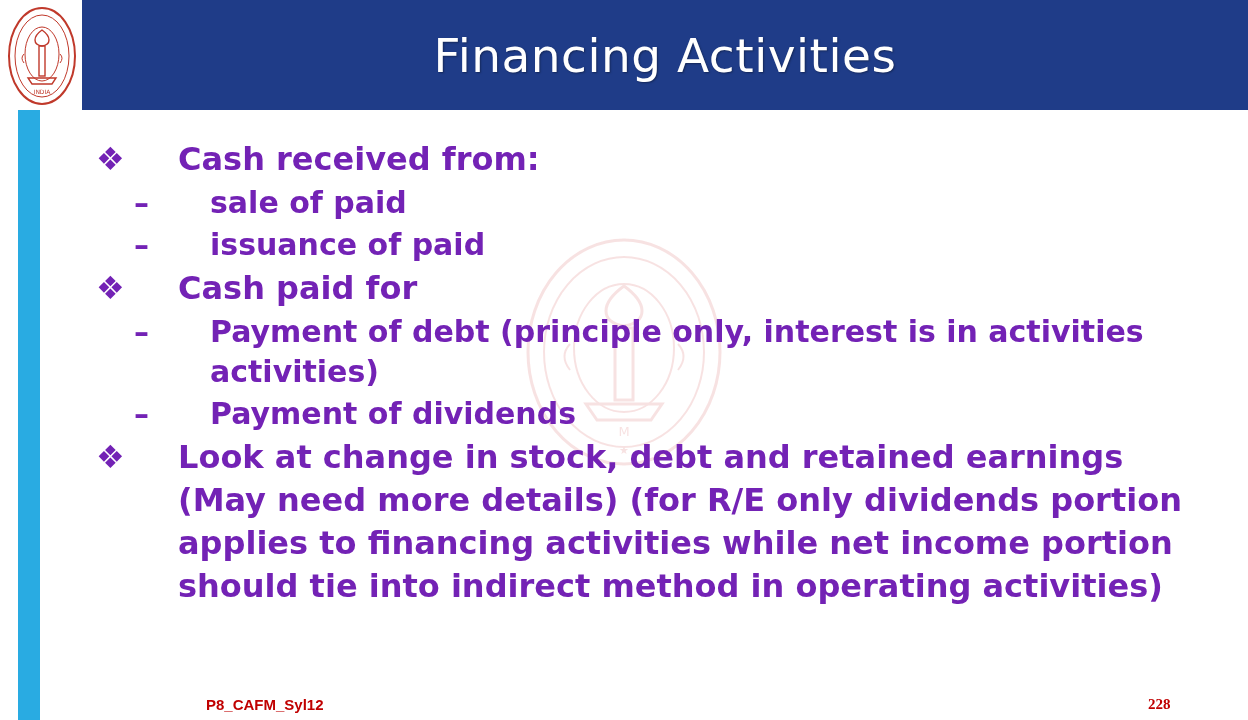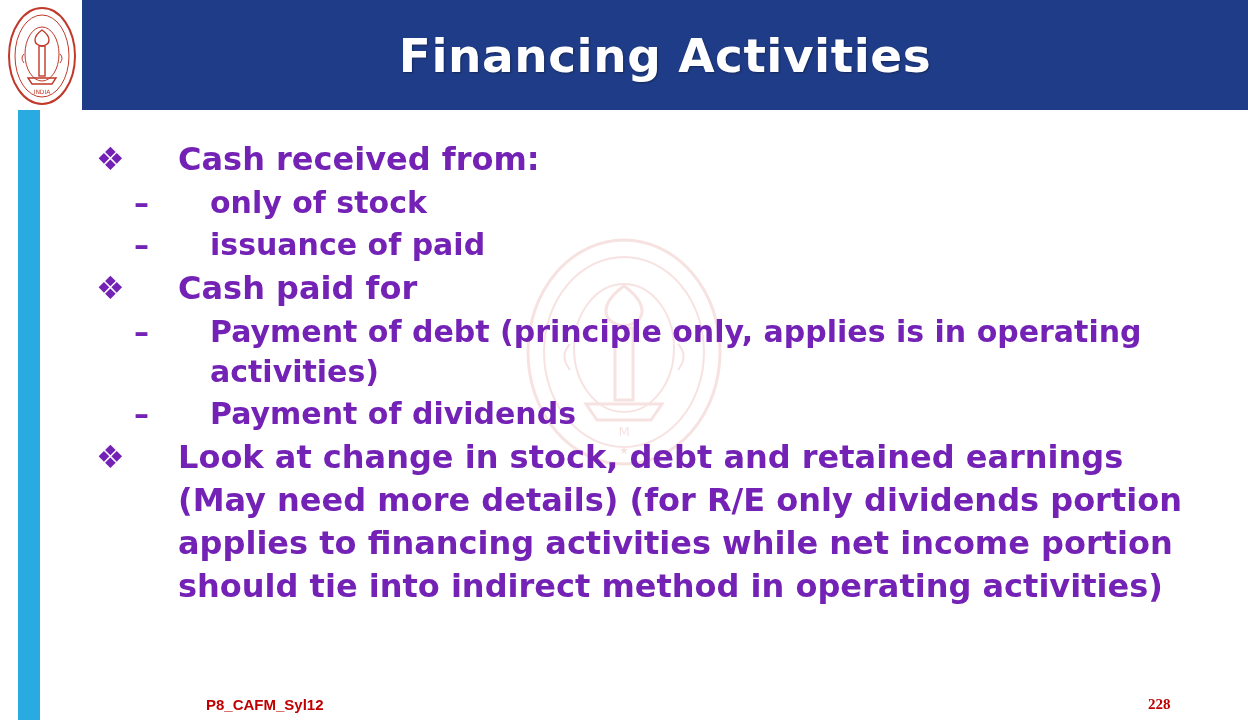--- a/index.html
+++ b/index.html
@@ -58,21 +58,21 @@
     position: absolute;
     left: 82px;
     top: 0;
     width: 1166px;
     height: 110px;
     display: flex;
     align-items: center;
     justify-content: center;
     color: #ffffff;
     font-size: 47px;
-    font-weight: bold;
+    font-weight: normal;
     letter-spacing: 0.5px;
     font-family: "DejaVu Sans", sans-serif;
     text-shadow: 1px 1px 2px rgba(0,0,0,0.35);
   }
   
   .logo-mark {
     position: absolute;
     left: 6px;
     top: 4px;
     width: 72px;
@@ -202,36 +202,36 @@
 
   <div class="content">
 
     <div class="bullet-row lvl1">
       <span class="marker">❖</span>
       <span class="btext">Cash received from:</span>
     </div>
 
     <div class="bullet-row lvl2">
       <span class="marker">–</span>
-      <span class="btext">only of stock</span>
+      <span class="btext">sale of paid</span>
     </div>
 
     <div class="bullet-row lvl2">
       <span class="marker">–</span>
       <span class="btext">issuance of paid</span>
     </div>
 
     <div class="bullet-row lvl1">
       <span class="marker">❖</span>
       <span class="btext">Cash paid for</span>
     </div>
 
     <div class="bullet-row lvl2">
       <span class="marker">–</span>
-      <span class="btext">Payment of debt (principle only, applies is in operating activities)</span>
+      <span class="btext">Payment of debt (principle only, interest is in activities activities)</span>
     </div>
 
     <div class="bullet-row lvl2">
       <span class="marker">–</span>
       <span class="btext">Payment of dividends</span>
     </div>
 
     <div class="bullet-row lvl1">
       <span class="marker">❖</span>
       <span class="btext">Look at change in stock, debt and retained earnings (May need more details) (for R/E only dividends portion applies to financing activities while net income portion should tie into indirect method in operating activities)</span>

